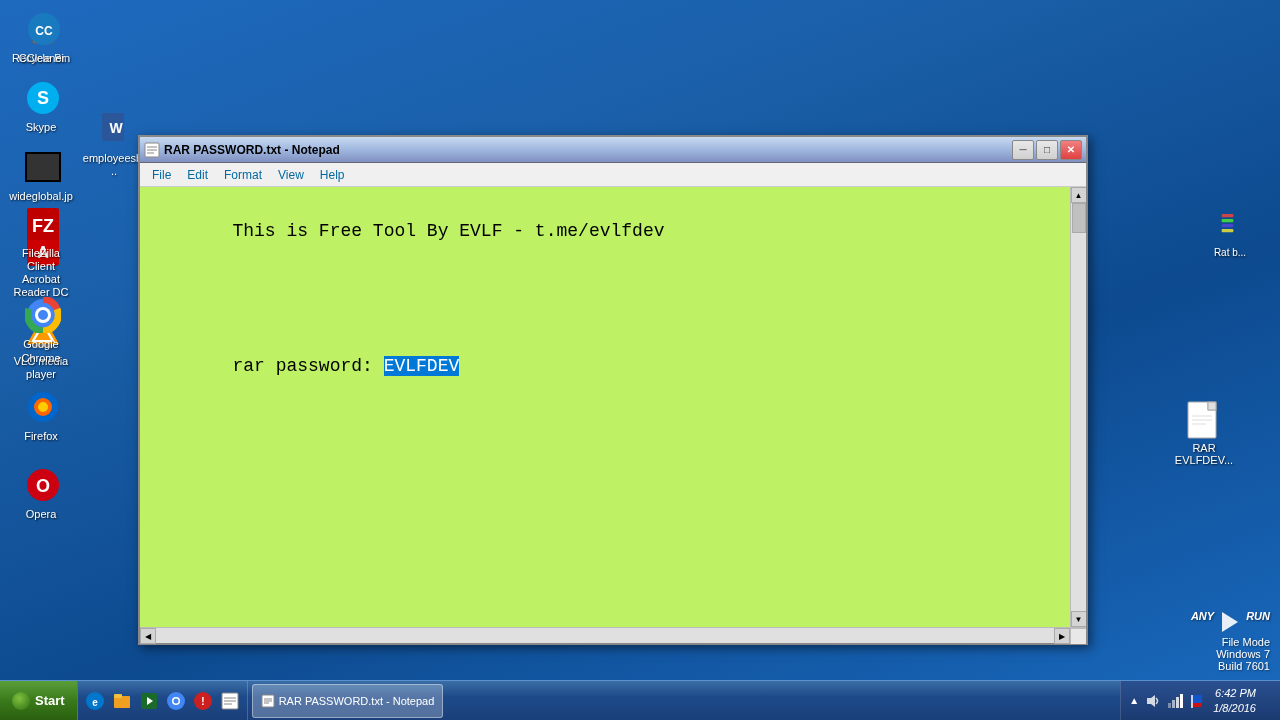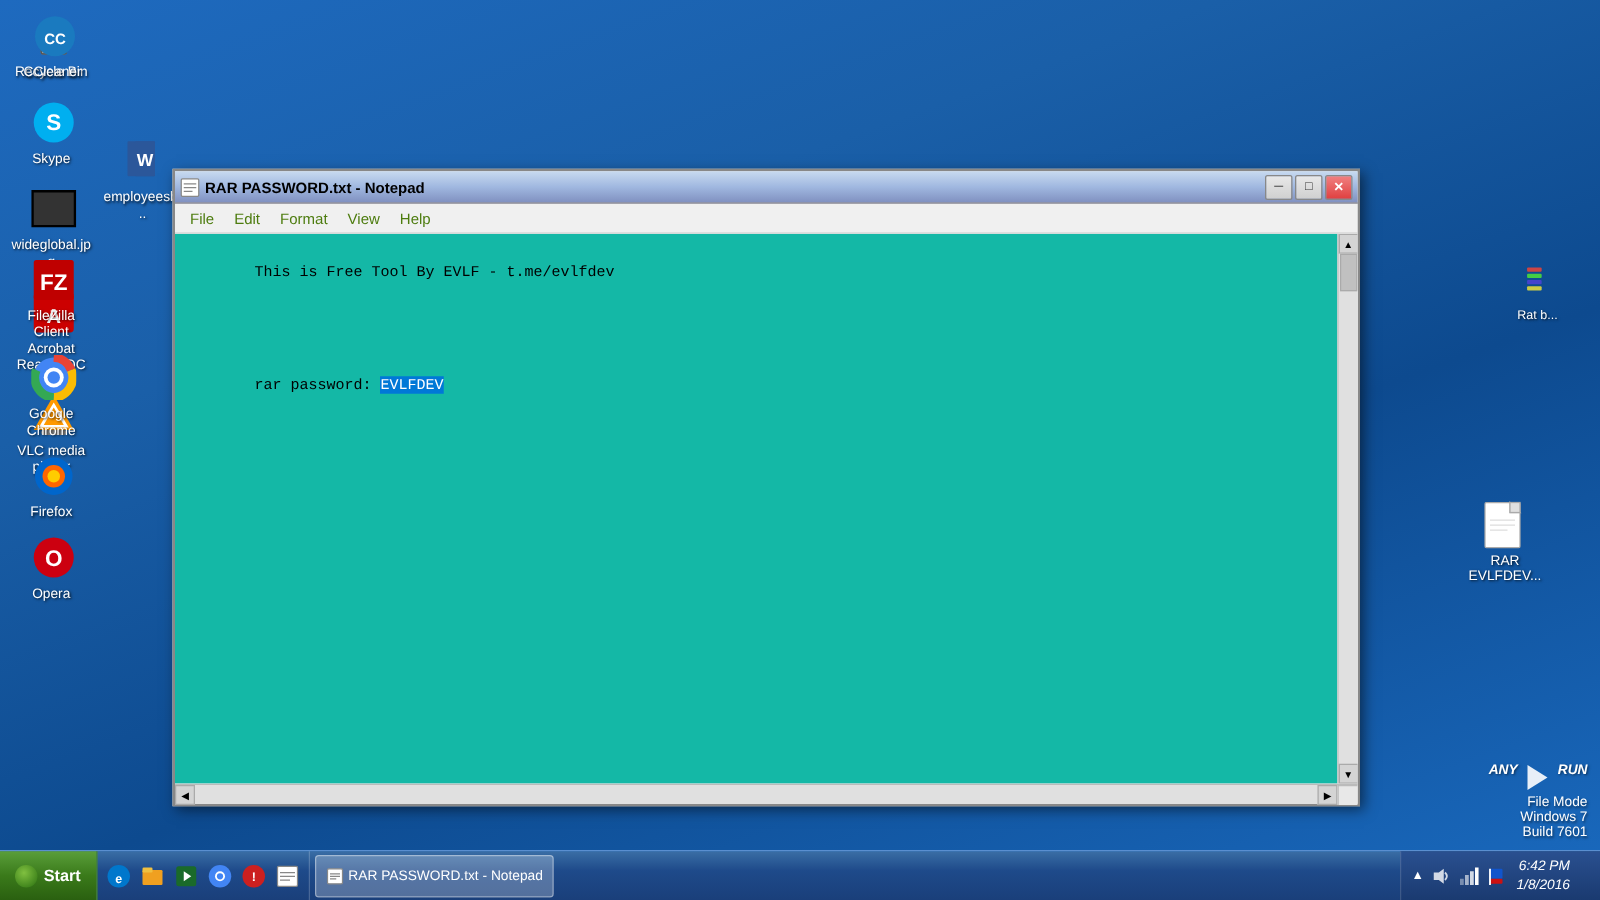--- a/index.html
+++ b/index.html
@@ -208,38 +208,38 @@
       border-bottom: 1px solid #ccc;
       display: flex;
       align-items: center;
       padding: 0 4px;
     }
 
     .menu-item {
       padding: 2px 8px;
       font-size: 12px;
       cursor: pointer;
-      color: #4d7c0f;
+      color: #0369a1;
     }
 
     .window-content {
       flex: 1;
       display: flex;
       overflow: hidden;
       background: white;
     }
 
     .text-area {
       flex: 1;
       padding: 4px 6px;
       font-family: 'Courier New', monospace;
-      font-size: 12px;
+      font-size: 18px;
       line-height: 1.5;
       color: #000;
-      background: #14b8a6;
+      background: #bef264;
       border: none;
       outline: none;
       overflow-y: auto;
       overflow-x: auto;
       resize: none;
       white-space: pre;
     }
 
     .scrollbar-v {
       width: 16px;
@@ -415,21 +415,21 @@
           <svg width="36" height="36" viewBox="0 0 36 36">
             <circle cx="18" cy="18" r="16" fill="#1a7abf"></circle>
             <text x="18" y="24" text-anchor="middle" fill="white" font-size="12" font-weight="bold">CC</text>
           </svg>
         </div>
         <span class="icon-label">CCleaner</span>
       </div>
     </div>
   </div>
 
-  <div style="position:absolute;top:200px;left:5px;display:flex;flex-direction:column;gap:1px;">
+  <div style="position:absolute;top:200px;left:5px;display:flex;flex-direction:column;gap:14px;">
 
     <div class="desktop-icon">
       <div class="icon-img">
         <svg width="36" height="36" viewBox="0 0 36 36">
           <rect x="2" y="2" width="32" height="32" rx="2" fill="#bf0000"></rect>
           <text x="18" y="26" text-anchor="middle" fill="white" font-size="18" font-weight="bold">FZ</text>
         </svg>
       </div>
       <span class="icon-label">FileZilla Client</span>
     </div>

